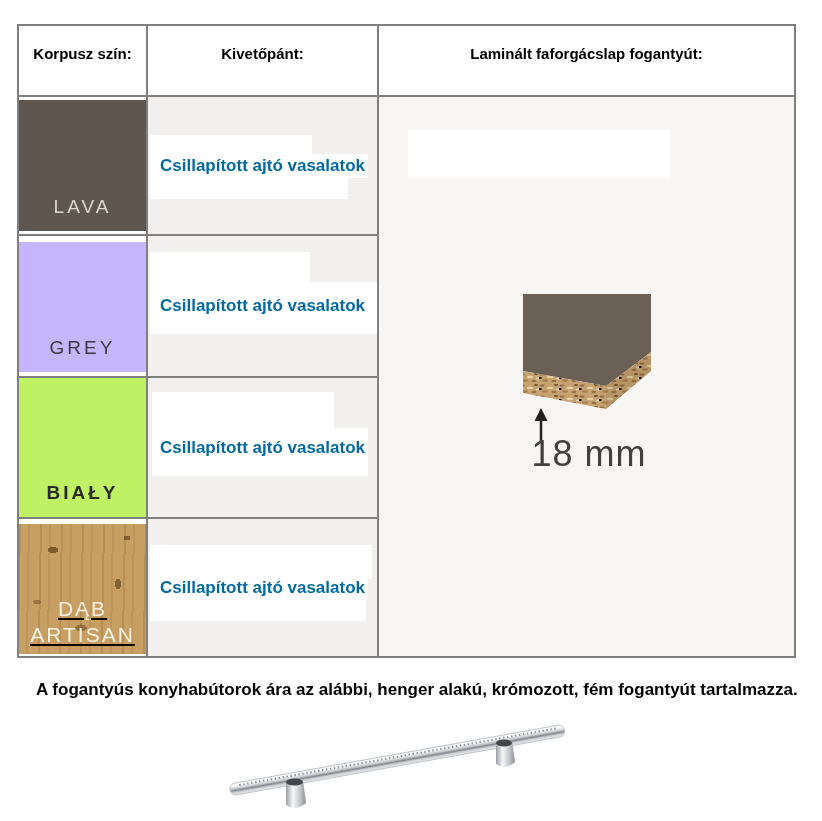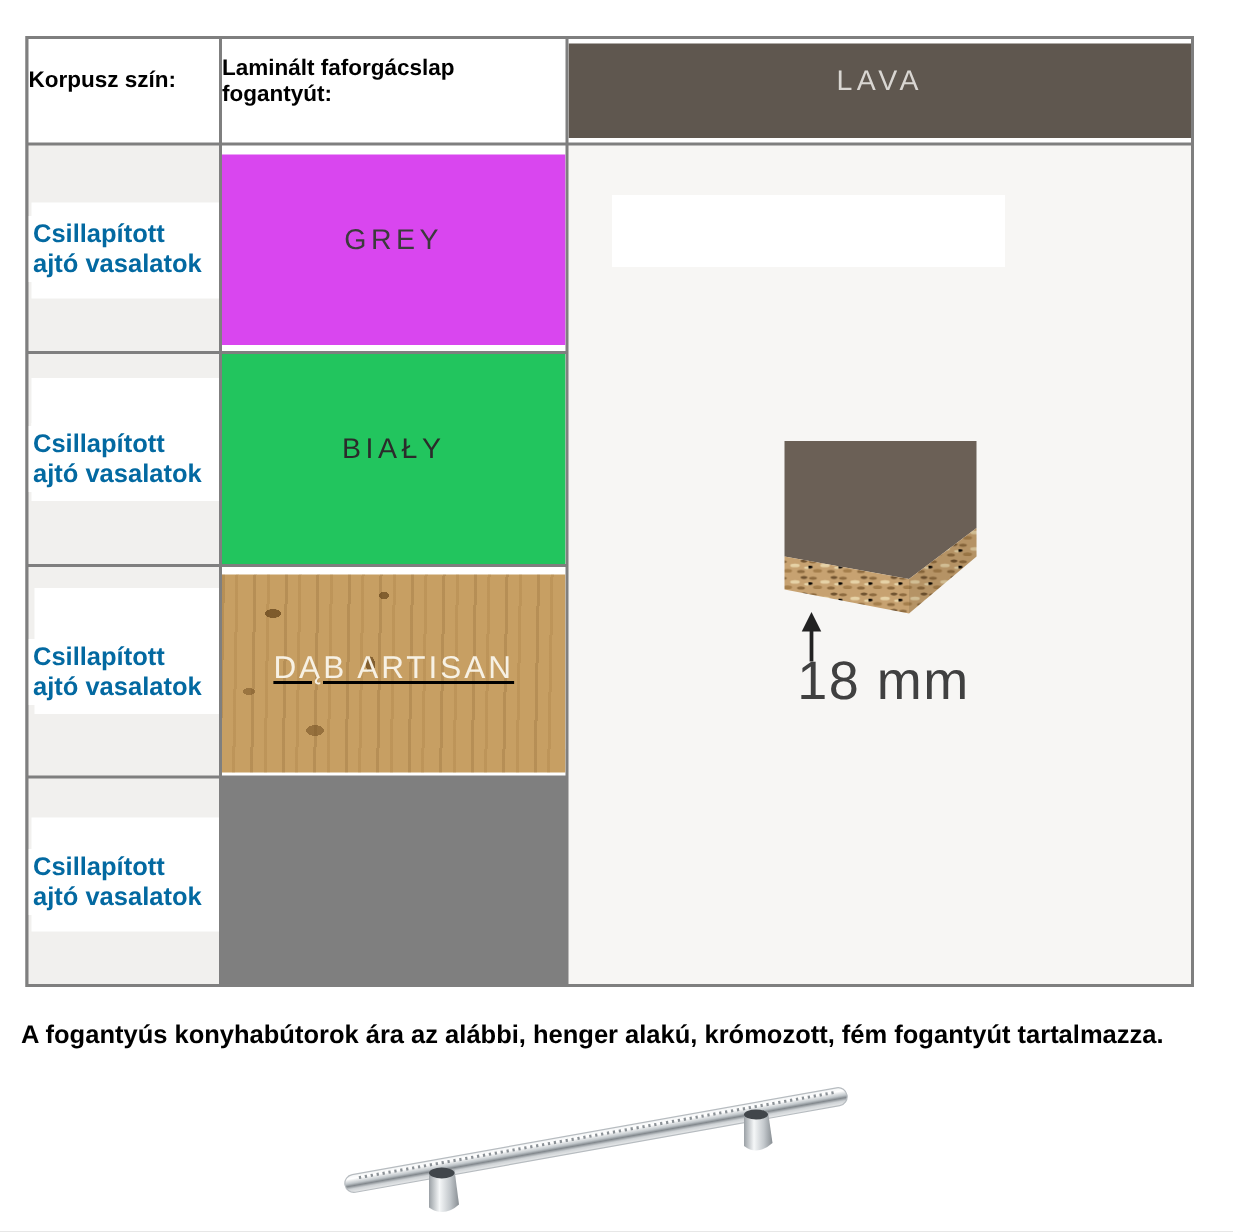--- a/index.html
+++ b/index.html
@@ -10,28 +10,28 @@
   
   .tbl {
     position:absolute; left:17px; top:24px; width:779px; height:634px;
     display:grid;
     grid-template-columns:127px 229px 415px;
     grid-template-rows:69px 137px 140px 139px 137px;
     gap:2px; background:#7f7f7f; border:2px solid #7f7f7f;
   }
   .cell { background:#ffffff; position:relative; overflow:hidden; }
 
-  .head { display:flex; align-items:center; justify-content:flex-start;
+  .head { display:flex; align-items:center; justify-content:center;
           padding-bottom:14px; }
   .head span { font-weight:bold; font-size:15px; color:#000; }
 
   
   .swatch-cell { background:#ffffff; }
   .swatch { position:absolute; left:0; right:0; display:flex;
-            align-items:center; justify-content:center; }
+            align-items:flex-end; justify-content:center; }
   .swatch.r1 { top:3px; bottom:3px; }
   .swatch.r2 { top:6px; bottom:4px; }
   .swatch.r3 { top:0; bottom:0; }
   .swatch.r4 { top:5px; bottom:2px;text-decoration:underline; }
   .swatch-label { font-size:19px; letter-spacing:3px; text-align:center;
                   padding-bottom:12px; line-height:1.25; }
   .swatch.r4 .swatch-label { font-size:21px; letter-spacing:2px; padding-bottom:6px; }
   .wood {
     background-image:
       radial-gradient(ellipse 9px 5px at 34px 26px, rgba(101,68,26,.75) 58%, transparent 60%),
@@ -61,34 +61,37 @@
 
   
   .board-cell { grid-column:3; grid-row:2 / span 4; background:#f7f6f4; }
   .board-cell .bp { left:29px; top:33px; width:262px; height:48px; }
   .board-svg { position:absolute; left:0; top:0; }
   .thickness { position:absolute; left:120px; top:336px; width:180px;
                text-align:center; font-size:36px; color:#404040;
                letter-spacing:1px; }
 
   
-  .footer { position:absolute; left:14px; top:676px; width:772px; }
+  .footer { position:absolute; left:36px; top:676px; width:772px; }
   .footer p { font-weight:bold; font-size:17px; line-height:28px; color:#000; }
 
   .handle-svg { position:absolute; left:222px; top:720px; }
 </style>
 </head>
 <body>
 
 <div class="sheet">
 
   <div class="tbl">
 
     <div class="cell head">
       <span>Korpusz szín:</span>
+    </div>
+    <div class="cell head">
+      <span>Kivetőpánt:</span>
     </div>
     <div class="cell head">
       <span>Laminált faforgácslap fogantyút:</span>
     </div>
 
     <div class="cell swatch-cell">
       <div class="swatch r1" style="background-color: rgb(95, 87, 79);">
         <div class="swatch-label" style="color: rgb(217, 214, 210);">LAVA</div>
       </div>
     </div>
@@ -125,32 +128,32 @@
         <g>
           <line x1="162" y1="322" x2="162" y2="344" stroke="#222" stroke-width="2.5"></line>
           <polygon points="155.5,324 168.5,324 162,311" fill="#222"></polygon>
         </g>
       </svg>
 
       <div class="thickness">18 mm</div>
     </div>
 
     <div class="cell swatch-cell">
-      <div class="swatch r2" style="background-color: #d946ef;">
+      <div class="swatch r2" style="background-color: #c4b5fd;">
         <div class="swatch-label" style="color: rgb(59, 59, 59);">GREY</div>
       </div>
     </div>
     <div class="cell hinge-cell hr2">
       <i class="patch p1"></i>
       <i class="patch p2"></i>
       <span>Csillapított ajtó vasalatok</span>
     </div>
 
     <div class="cell swatch-cell">
-      <div class="swatch r3" style="background-color: #22c55e;">
+      <div class="swatch r3" style="background-color: #bef264; font-weight: bold;">
         <div class="swatch-label" style="color: rgb(43, 43, 43);">BIAŁY</div>
       </div>
     </div>
     <div class="cell hinge-cell hr3">
       <i class="patch p1"></i>
       <i class="patch p2"></i>
       <span>Csillapított ajtó vasalatok</span>
     </div>
 
     <div class="cell swatch-cell">

